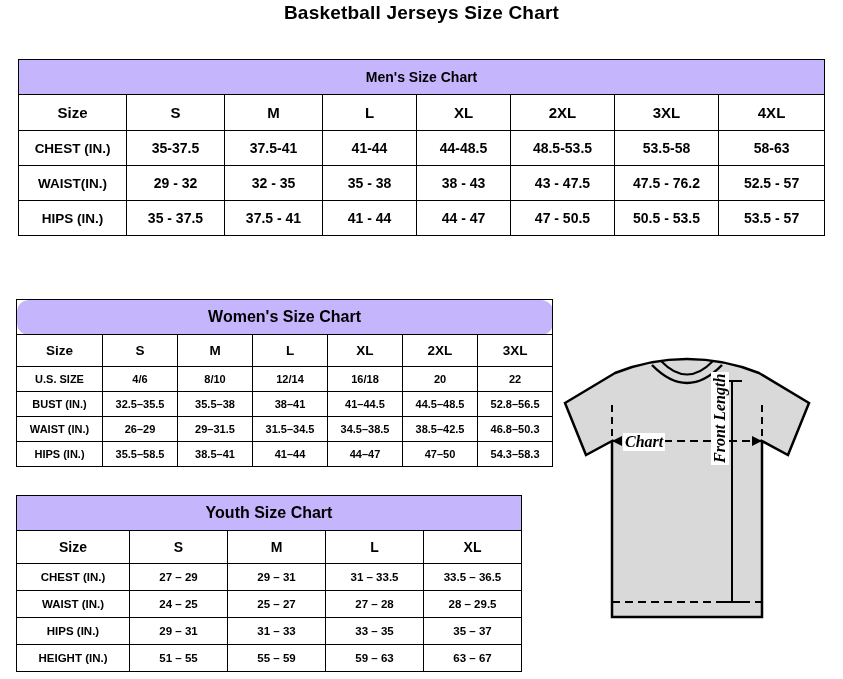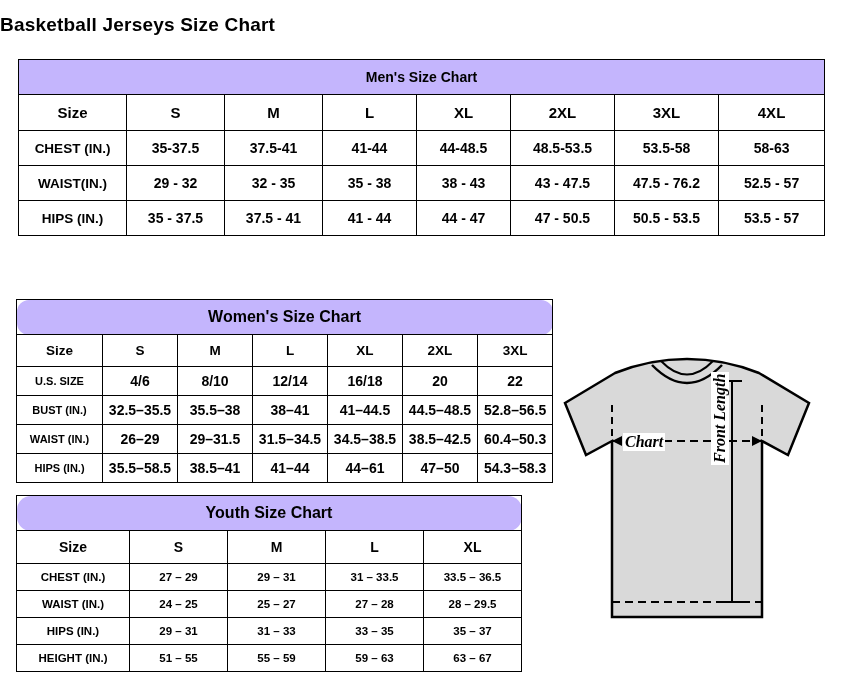--- a/index.html
+++ b/index.html
@@ -9,24 +9,24 @@
   }
   body {
     width: 843px;
     height: 679px;
     font-family: "Liberation Sans", sans-serif;
     color: #000000;
     position: relative;
     overflow: hidden;
   }
   .page-title {
-    text-align: left;
+    text-align: center;
     font-size: 19px;
     font-weight: bold;
-    margin: 14px 0 0 0;
+    margin: 2px 0 0 0;
     letter-spacing: 0.2px;
   }
   table {
     border-collapse: collapse;
     table-layout: fixed;
   }
   table td, table th {
     border: 1px solid #000000;
     text-align: center;
     vertical-align: middle;
@@ -51,32 +51,32 @@
   #mens-chart .row-head td { font-size: 15px; padding: 9px 2px; }
   
   #womens-chart {
     position: absolute;
     left: 16px;
     top: 299px;
     width: 536px;
   }
   #womens-chart .chart-header td { font-size: 16px; padding: 8px 0; border-radius: 12px; }
   #womens-chart .row-head td { font-size: 13.5px; padding: 8px 2px; }
-  #womens-chart td { font-size: 14px; padding: 6px 2px; }
+  #womens-chart td { font-size: 11px; padding: 6px 2px; }
   #womens-chart .col-label { font-size: 11px; }
   
   #youth-chart {
     position: absolute;
     left: 16px;
     top: 495px;
     width: 505px;
   }
   #youth-chart .chart-header td { font-size: 16px; padding: 8px 0; }
   #youth-chart .row-head td { font-size: 14px; padding: 8px 2px; }
-  #youth-chart td { font-size: 11.5px; padding: 7px 2px; border-radius: 14px; }
+  #youth-chart td { font-size: 11.5px; padding: 7px 2px; }
   #youth-chart .col-label { font-size: 11.5px; }
   
   #shirt-diagram {
     position: absolute;
     left: 540px;
     top: 355px;
     width: 295px;
     height: 310px;
   }
   #shirt-diagram svg { display: block; }
@@ -206,28 +206,28 @@
       <td>44.5–48.5</td>
       <td>52.8–56.5</td>
     </tr>
     <tr>
       <td class="col-label">WAIST (IN.)</td>
       <td>26–29</td>
       <td>29–31.5</td>
       <td>31.5–34.5</td>
       <td>34.5–38.5</td>
       <td>38.5–42.5</td>
-      <td>60.4–50.3</td>
+      <td>46.8–50.3</td>
     </tr>
     <tr>
       <td class="col-label">HIPS (IN.)</td>
       <td>35.5–58.5</td>
       <td>38.5–41</td>
       <td>41–44</td>
-      <td>44–61</td>
+      <td>44–47</td>
       <td>47–50</td>
       <td>54.3–58.3</td>
     </tr>
   </tbody>
 </table>
 
 <table id="youth-chart">
   <colgroup>
     <col style="width:113px">
       <col style="width:98px">

